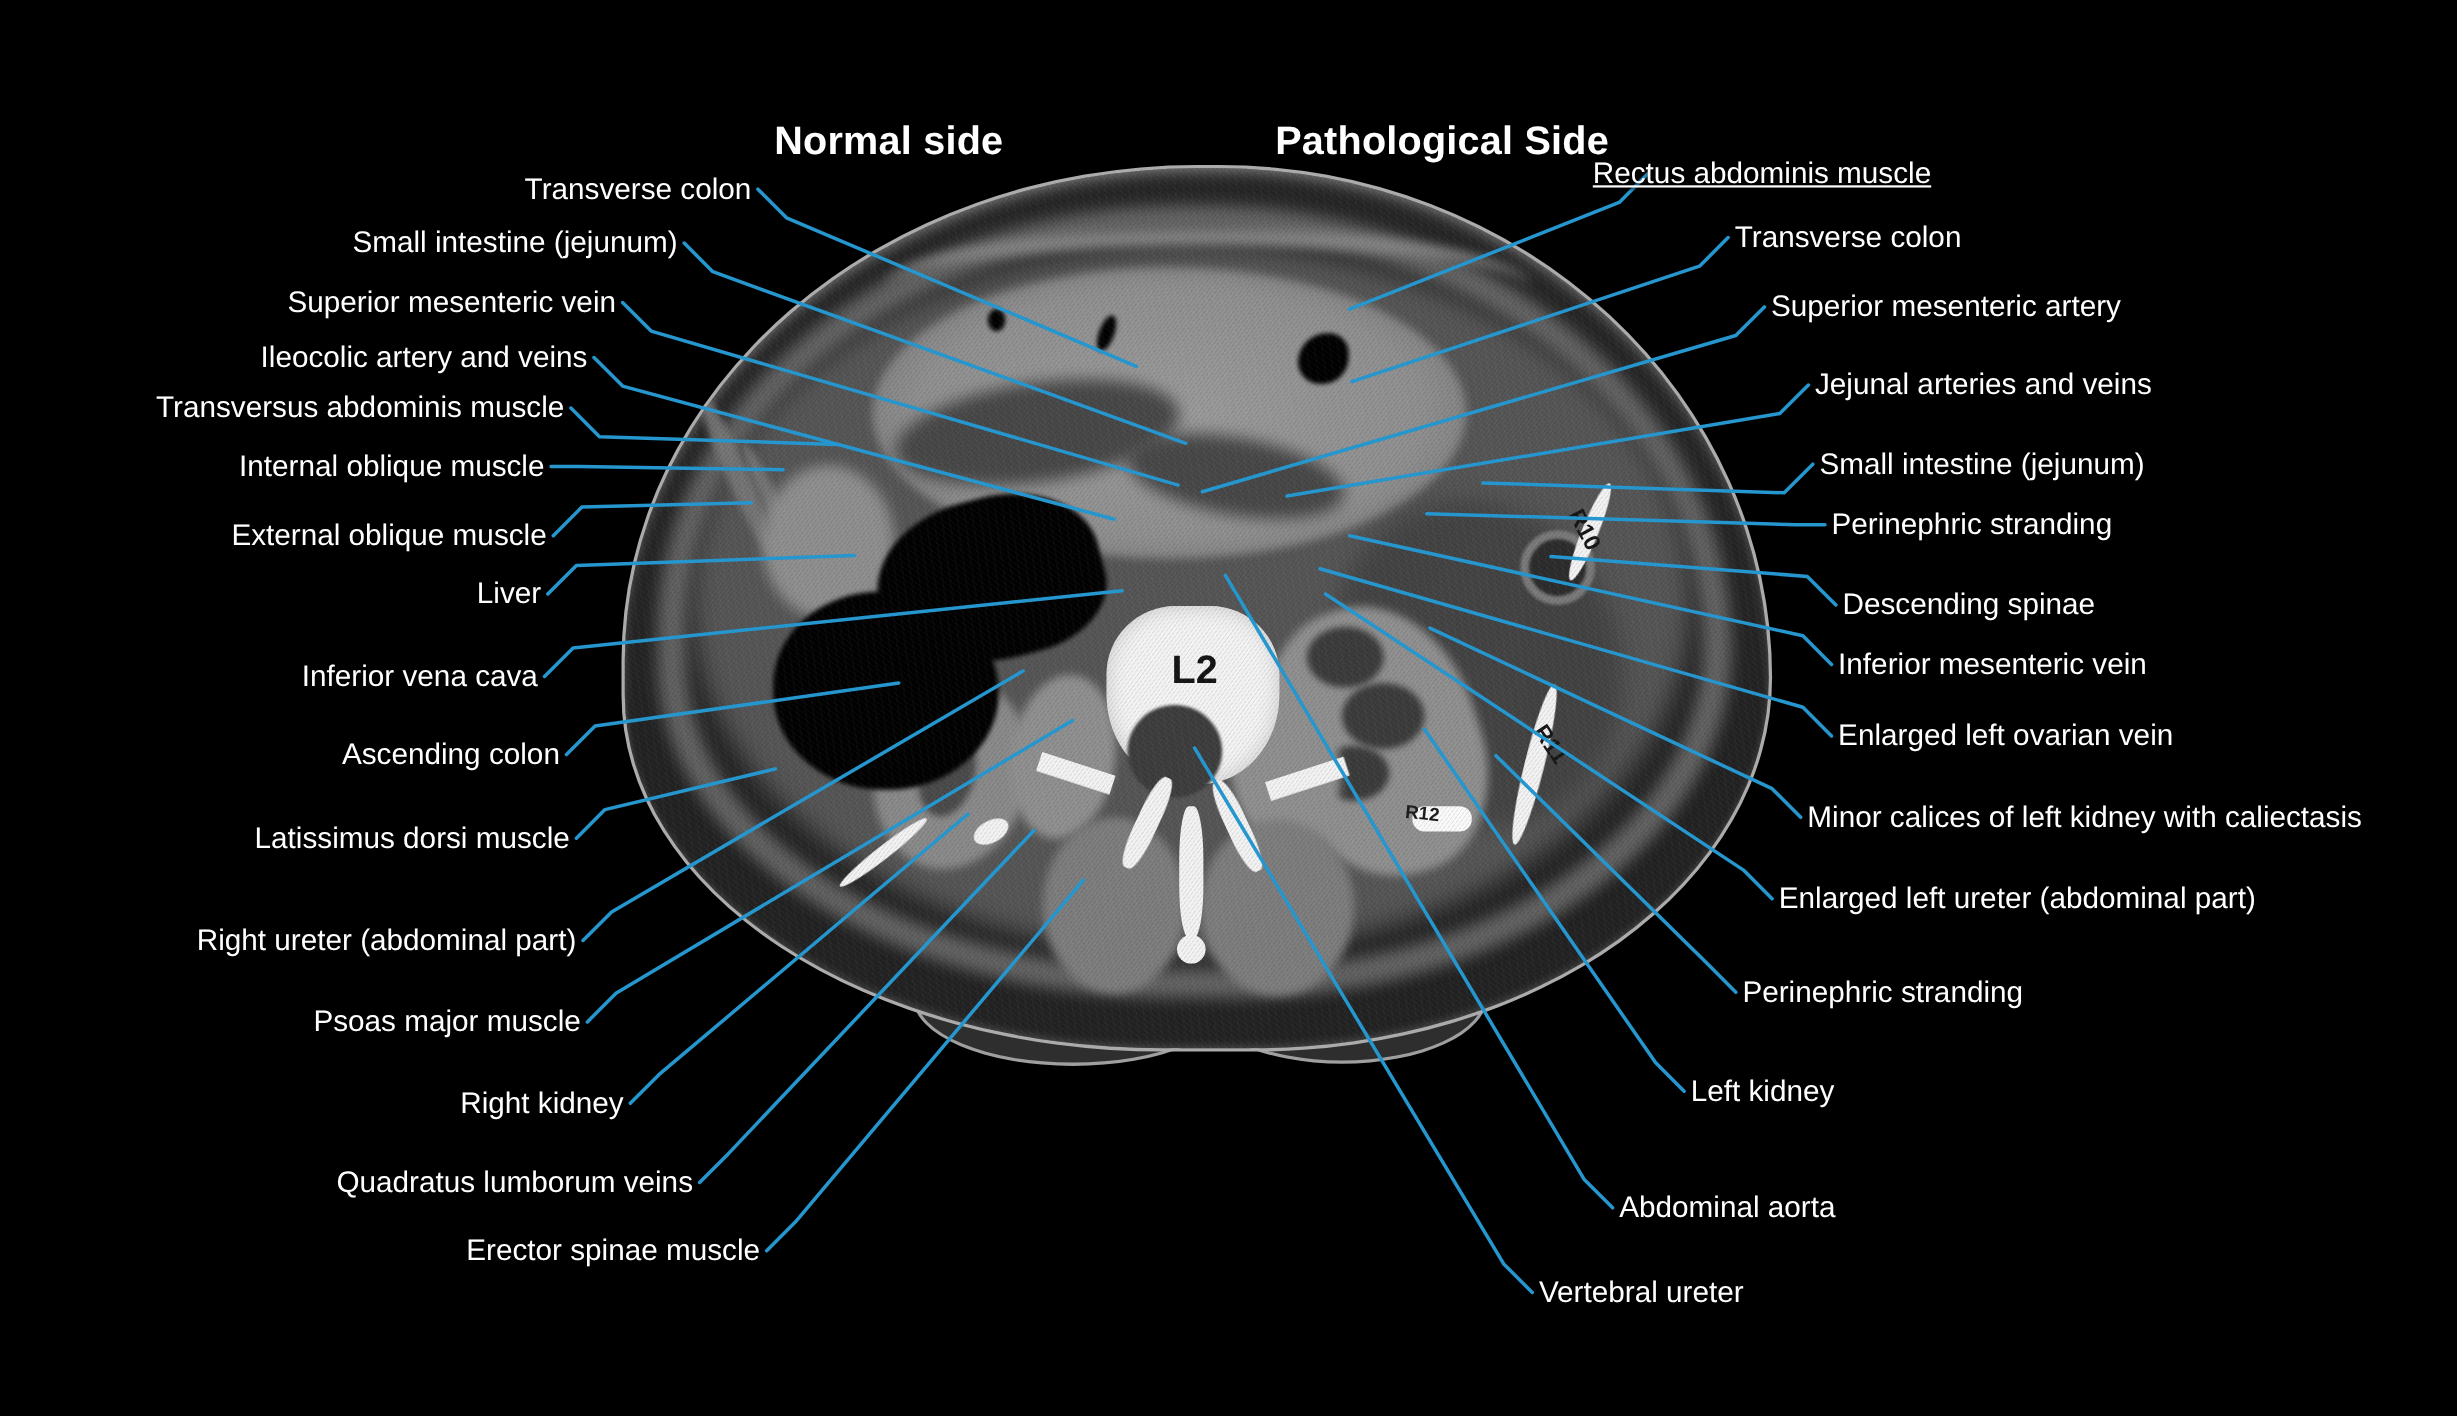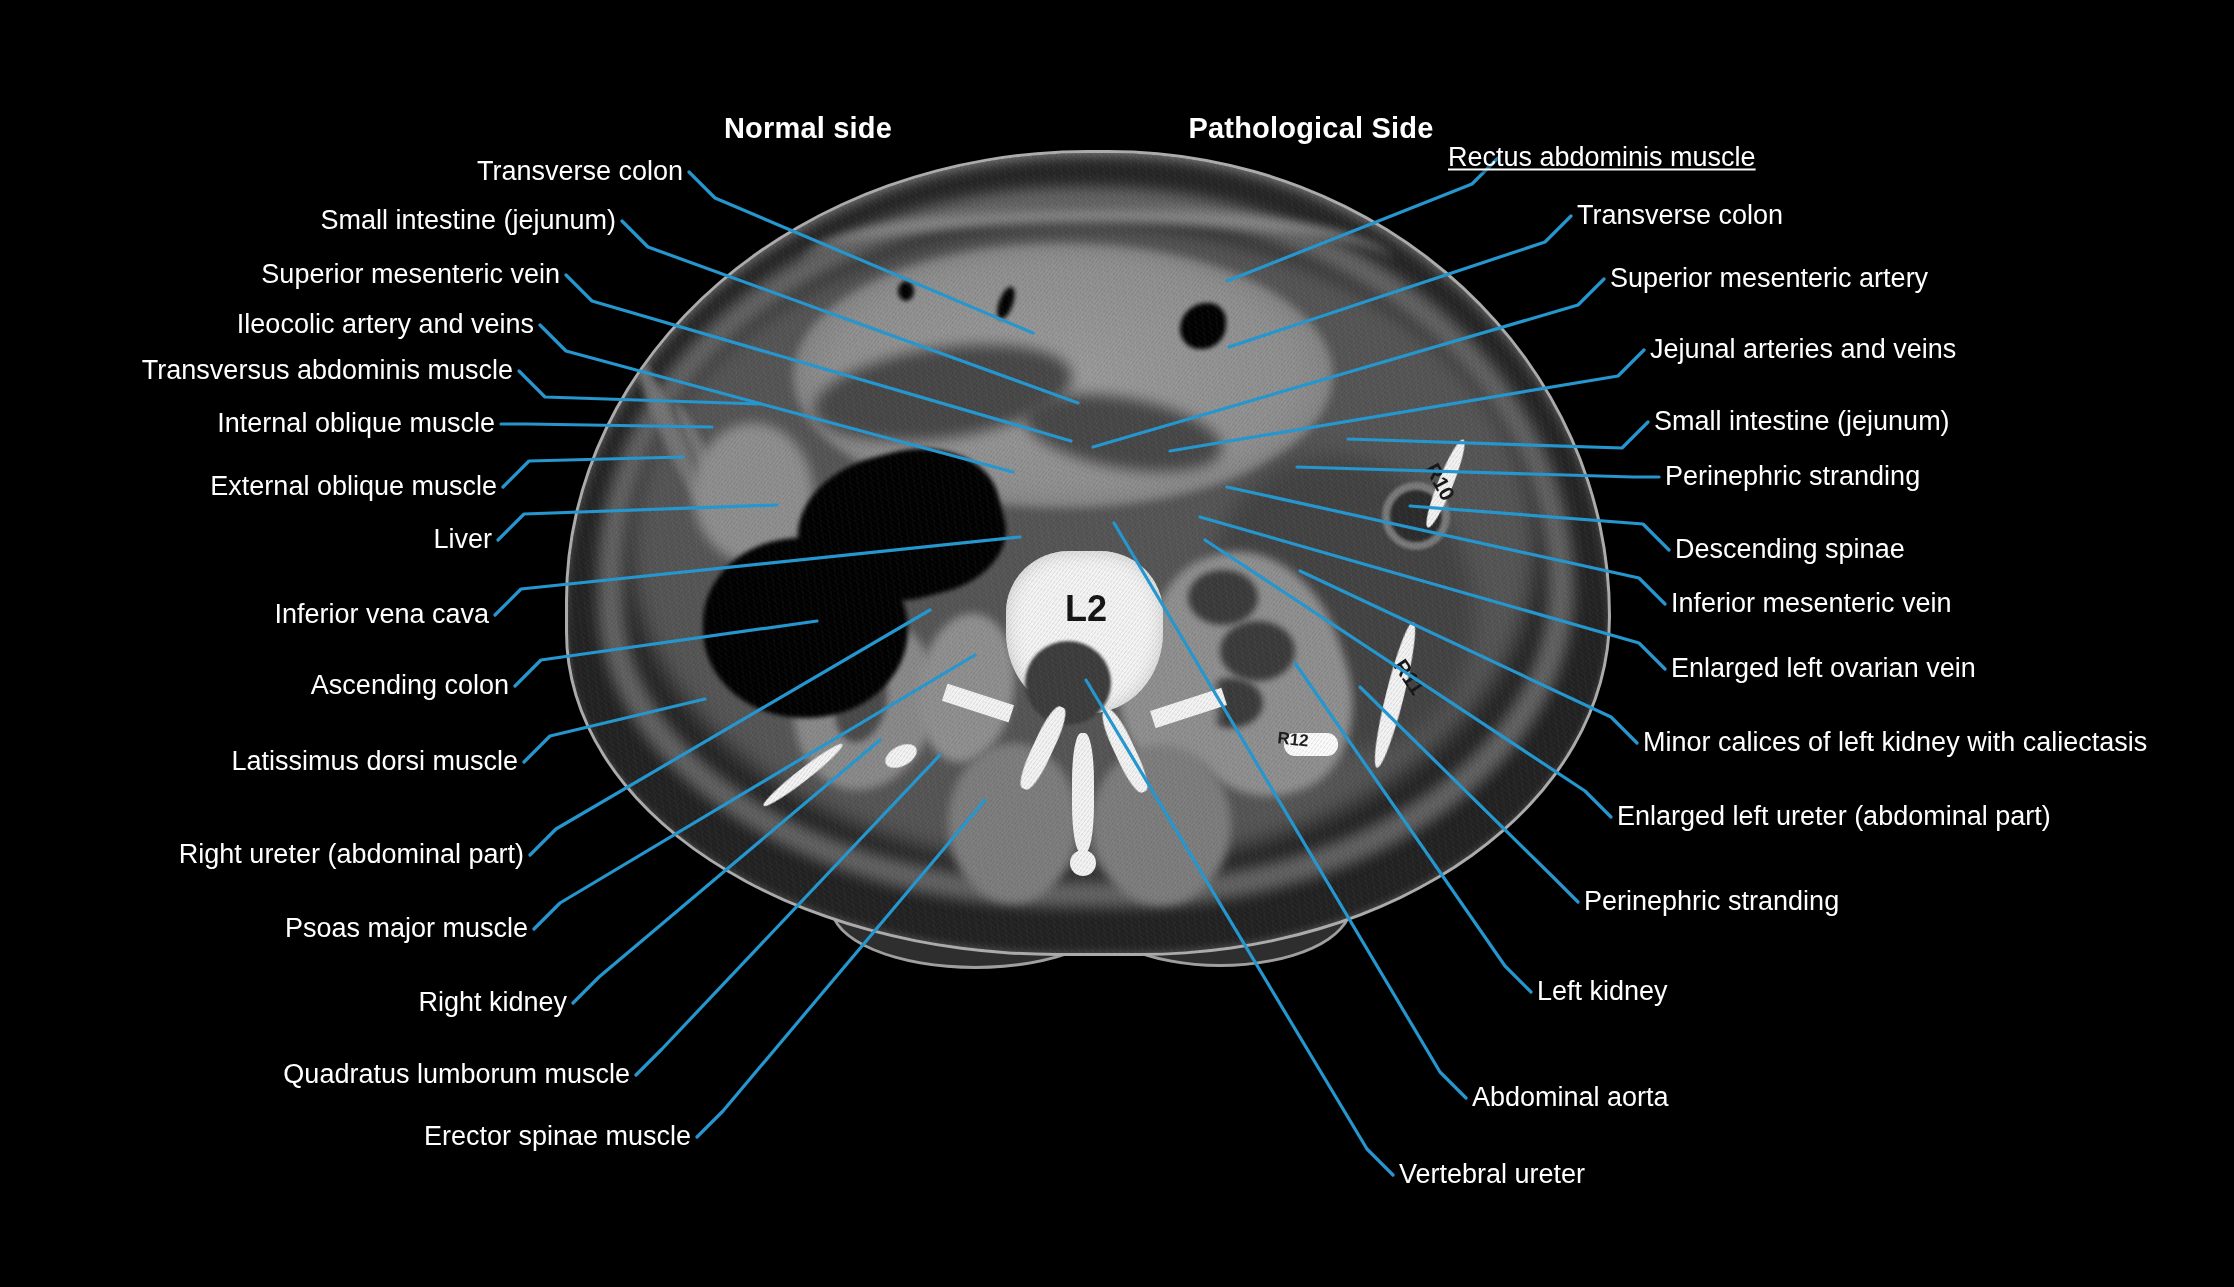--- a/index.html
+++ b/index.html
@@ -1,20 +1,20 @@
 <!DOCTYPE html>
 <html><head>
 <meta charset="utf-8">
 <style>
   html,body{margin:0;padding:0;background:#000;}
   .stage{position:relative;width:2234px;height:1287px;background:#000;overflow:hidden;
          font-family:"Liberation Sans",sans-serif;}
 
   
-  .hdr{position:absolute;transform:translate(-50%,-50%);color:#fff;font-size:29px;
+  .hdr{position:absolute;transform:translate(-50%,-50%);color:#fff;font-size:36px;
        font-weight:bold;white-space:nowrap;letter-spacing:.2px;}
 
   
   .lbl{position:absolute;color:#fff;font-size:27px;line-height:1.15;white-space:nowrap;
        transform:translateY(-50%);text-shadow:0 1px 3px rgba(0,0,0,.9);}
   .lbl.right-col{text-align:left;}
   .lbl.left-col{text-align:right;}
 
   
   .bulge{position:absolute;background:#2e2e2e;border:3px solid #9f9f9f;border-radius:50%;}
@@ -165,21 +165,21 @@
       <div class="lbl left-col" style="top: 371px; right: 1721px;">Transversus abdominis muscle</div>
       <div class="lbl left-col" style="top: 424px; right: 1739px;">Internal oblique muscle</div>
       <div class="lbl left-col" style="top: 487px; right: 1737px; margin-left: 32px;">External oblique muscle</div>
       <div class="lbl left-col" style="top: 540px; right: 1742px;">Liver</div>
       <div class="lbl left-col" style="top: 615px; right: 1745px;">Inferior vena cava</div>
       <div class="lbl left-col" style="top: 686px; right: 1725px;">Ascending colon</div>
       <div class="lbl left-col" style="top: 762px; right: 1716px;">Latissimus dorsi muscle</div>
       <div class="lbl left-col" style="top: 855px; right: 1710px;">Right ureter (abdominal part)</div>
       <div class="lbl left-col" style="top: 929px; right: 1706px;">Psoas major muscle</div>
       <div class="lbl left-col" style="top: 1003px; right: 1667px;">Right kidney</div>
-      <div class="lbl left-col" style="top: 1075px; right: 1604px;">Quadratus lumborum muscle</div>
+      <div class="lbl left-col" style="top: 1075px; right: 1604px;">Quadratus lumborum veins</div>
       <div class="lbl left-col" style="top: 1137px; right: 1543px;">Erector spinae muscle</div>
       <div class="lbl right-col" style="top: 158px; left: 1448px; text-decoration: underline;">Rectus abdominis muscle</div>
       <div class="lbl right-col" style="top: 216px; left: 1577px;">Transverse colon</div>
       <div class="lbl right-col" style="top: 279px; left: 1610px;">Superior mesenteric artery</div>
       <div class="lbl right-col" style="top: 350px; left: 1650px;">Jejunal arteries and veins</div>
       <div class="lbl right-col" style="top: 422px; left: 1654px;">Small intestine (jejunum)</div>
       <div class="lbl right-col" style="top: 477px; left: 1665px;">Perinephric stranding</div>
       <div class="lbl right-col" style="top: 550px; left: 1675px;">Descending spinae</div>
       <div class="lbl right-col" style="top: 604px; left: 1671px;">Inferior mesenteric vein</div>
       <div class="lbl right-col" style="top: 669px; left: 1671px;">Enlarged left ovarian vein</div>

